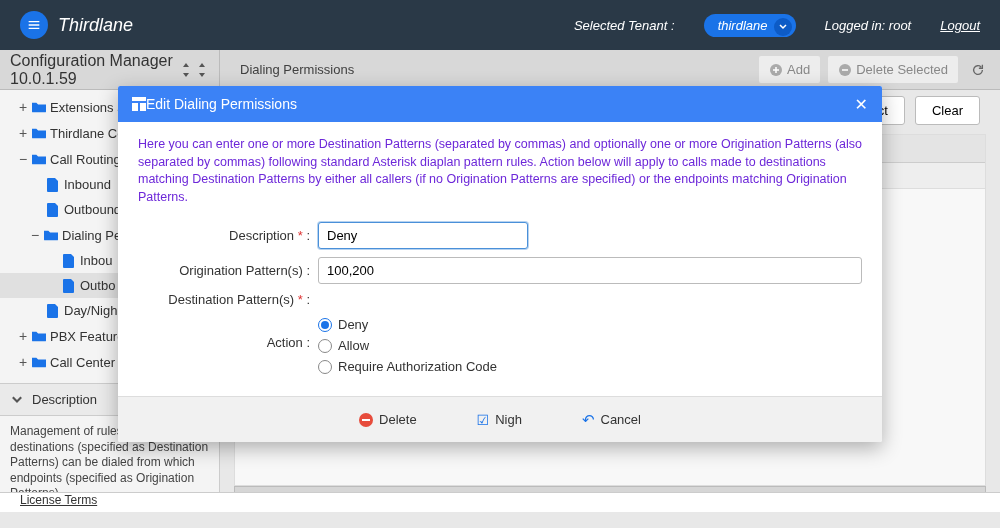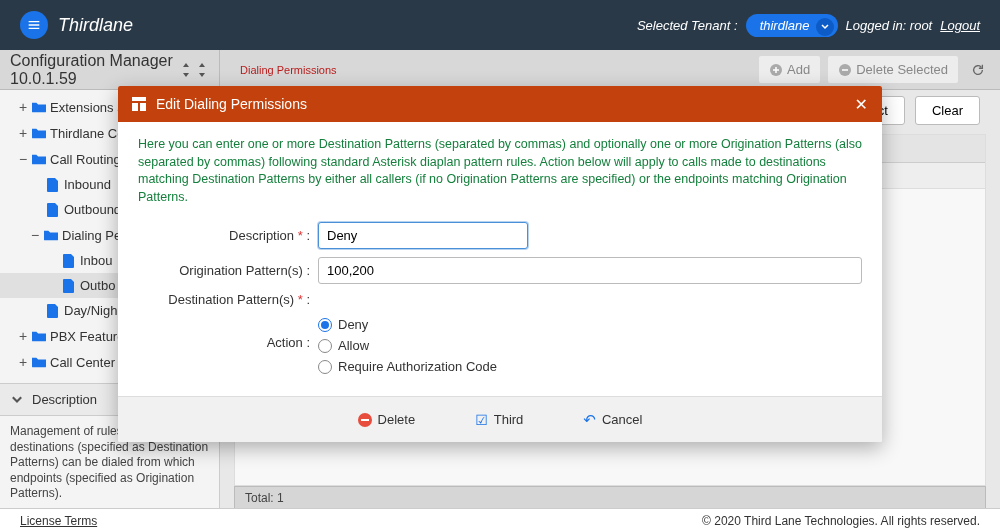--- a/index.html
+++ b/index.html
@@ -10,42 +10,42 @@
   .top-header {
     height: 50px; background: #2a3947; color: #fff;
     display: flex; align-items: center; padding: 0 20px; font-style: italic;
   }
   .logo-circle {
     width: 28px; height: 28px; border-radius: 50%; background: #1a73e8;
     display: flex; align-items: center; justify-content: center; margin-right: 10px;
   }
   .logo-circle svg { width: 16px; height: 16px; }
   .brand { font-size: 18px; font-weight: 400; }
-  .header-right { margin-left: auto; display: flex; align-items: center; gap: 8px; font-size: 13px; }
+  .header-right { margin-left: auto; display: flex; align-items: center; gap: 29px; font-size: 13px; }
   .tenant-badge {
     background: #1a73e8; color: #fff; border-radius: 14px; padding: 4px 28px 4px 14px;
     position: relative; font-size: 13px;
   }
   .tenant-badge .chev {
     position: absolute; right: 4px; top: 4px; width: 18px; height: 18px; border-radius: 50%;
     background: #0d5bc6; display: flex; align-items: center; justify-content: center;
   }
   .logout { text-decoration: underline; cursor: pointer; }
 
   
   .secondary-bar {
     height: 40px; background: #d8d8d8; display: flex; align-items: center;
     border-bottom: 1px solid #bbb;
   }
   .config-label {
     width: 220px; padding: 0 10px; font-size: 16px; display: flex; align-items: center;
     justify-content: space-between; border-right: 1px solid #bbb; height: 100%;
   }
   .config-label .arrows { display: flex; gap: 2px; }
-  .crumb { padding: 0 20px; font-size: 11px; color: #b91c1c; }
+  .crumb { padding: 0 20px; font-size: 13px; color: #404040; }
   .toolbar-right { margin-left: auto; display: flex; align-items: center; gap: 8px; padding-right: 10px; }
   .btn-flat {
     background: #ededed; border: none; padding: 6px 10px; color: #888;
     display: flex; align-items: center; gap: 4px; border-radius: 2px; font-size: 13px;
   }
   .btn-refresh { width: 24px; display:flex; align-items:center; justify-content:center; color:#666; }
 
   
   .main-area { display: flex; height: 420px; }
   .sidebar {
@@ -79,39 +79,39 @@
   .table-header { height: 28px; background: #e4e4e4; border-bottom: 1px solid #ccc; }
   .table-row { height: 26px; background: #eee; border-bottom: 1px solid #ddd; }
   .total-bar {
     position: absolute; bottom: 0; left: 14px; right: 14px; height: 24px;
     background: #d6d6d6; border: 1px solid #bbb; display:flex; align-items:center; padding: 0 10px;
     font-size: 12px; color:#444;
   }
 
   
   .footer {
-    position: absolute; bottom: 0; left: 0; right: 0; height: 20px;
-    background: #fff; display: flex; align-items: flex-end; justify-content: space-between;
+    position: absolute; bottom: 16px; left: 0; right: 0; height: 20px;
+    background: #fff; display: flex; align-items: flex-start; justify-content: space-between;
     padding: 0 20px; font-size: 12px; border-top: 1px solid #ccc;
   }
   .footer .license { text-decoration: underline; }
 
   
   .modal {
     position: absolute; top: 86px; left: 118px; width: 764px; height: 356px;
     background: #fff; box-shadow: 0 6px 20px rgba(0,0,0,0.3); display:flex; flex-direction:column;
     border-radius: 2px; overflow:hidden;
   }
   .modal-header {
-    height: 36px; background: #c2410c; color: #fff; display: flex; align-items: center;
-    padding: 0 14px; gap: 10px; font-size: 14px;
+    height: 36px; background: #3b82f6; color: #fff; display: flex; align-items: center;
+    padding: 0 14px; font-size: 14px;
   }
   .modal-header .close { margin-left: auto; cursor: pointer; font-size: 16px; }
   .modal-body { padding: 14px 20px; flex:1; overflow:auto; }
-  .modal-desc { font-size: 12.5px; color: #15803d; line-height: 1.4; margin-bottom: 16px; }
+  .modal-desc { font-size: 12.5px; color: #6d28d9; line-height: 1.4; margin-bottom: 16px; }
   .form-row { display: flex; align-items: center; margin-bottom: 8px; }
   .form-row.top { align-items: flex-start; }
   .form-label { width: 180px; text-align: right; padding-right: 8px; font-size: 13px; color: #333; }
   .form-label .req { color: #d33; }
   .form-input {
     flex: 1; border: 1px solid #bbb; border-radius: 3px; padding: 5px 8px; font-size: 13px;
   }
   .form-input.short { flex: 0 0 210px; }
   .form-input.focused { border-color: #4a90d9; box-shadow: 0 0 0 1px rgba(74,144,217,.4); }
   .radio-group { display: flex; flex-direction: column; gap: 6px; padding-top: 2px; }
@@ -291,21 +291,20 @@
       <div class="table-row"></div>
     </div>
     <div class="total-bar">
       <span>Total: 1</span>
     </div>
   </div>
 </div>
 
 <div class="footer">
   <span class="license">License Terms</span>
-  <span>© 2020 Third Lane Technologies. All rights reserved.</span>
 </div>
 
 <div class="modal">
   <div class="modal-header">
     <svg class="ico" viewBox="0 0 14 14">
         <rect x="0" y="0" width="14" height="4" fill="#fff"></rect>
         <rect x="0" y="6" width="6" height="8" fill="#fff"></rect>
         <rect x="8" y="6" width="6" height="8" fill="#fff"></rect>
       </svg>
     <span>Edit Dialing Permissions</span>
@@ -343,20 +342,20 @@
       </div>
     </div>
   </div>
   <div class="modal-footer">
     <button class="modal-btn">
       <span class="ico-del"></span>
       <span>Delete</span>
     </button>
     <button class="modal-btn">
       <span class="ico-save">☑</span>
-      <span>Third</span>
+      <span>Nigh</span>
     </button>
     <button class="modal-btn">
       <span class="ico-cancel">↶</span>
       <span>Cancel</span>
     </button>
   </div>
 </div>
 
 </body></html>

